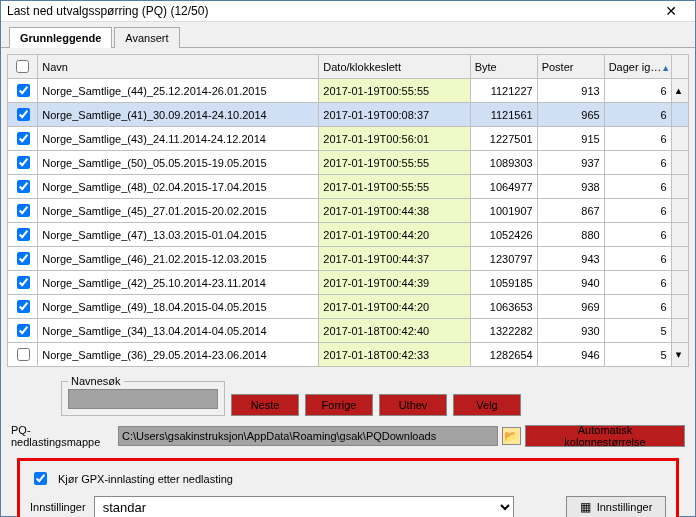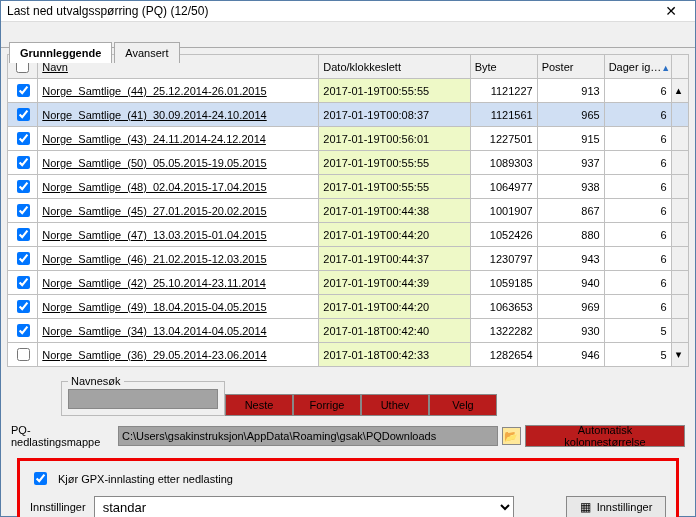--- a/index.html
+++ b/index.html
@@ -38,21 +38,21 @@
   border-bottom: 1px solid #aaa;
 }
 .tab {
   padding: 4px 10px;
   border: 1px solid #aaa;
   border-bottom: none;
   margin-right: 2px;
   background: #f0f0f0;
   font-size: 11px;
   position: relative;
-  top: 16px;
+  top: 1px;
 }
 .tab.active {
   background: #fff;
   font-weight: bold;
 }
 .grid-wrap {
   margin: 6px;
 }
 .grid {
   width: 100%;
@@ -68,35 +68,35 @@
   height: 20px;
   white-space: nowrap;
   overflow: hidden;
 }
 .grid th {
   background: #f0f0f0;
   text-align: left;
   font-weight: normal;
 }
 .col-chk { width: 28px; text-align: center; }
-.col-name { width: 260px; text-decoration: underline; }
+.col-name { width: 260px; }
 .col-date { width: 140px; }
 .col-byte { width: 62px; text-align: right; }
 .col-post { width: 62px; text-align: right; }
 .col-days { width: 62px; text-align: right; }
 .col-sb { width: 16px; background:#f0f0f0; }
 .grid td.col-byte, .grid td.col-post, .grid td.col-days { text-align: right; }
 .grid td.col-date.hl { background: #eef9c7; }
 .grid tr.selected td { background: #d0dff3 !important; }
 .redbox-v { border-left: 4px solid #e00; border-right: 4px solid #e00; }
 .redbox-top { border-top: 4px solid #e00; }
 .redbox-bot { border-bottom: 4px solid #e00; }
 .chkcell input { }
 .searchrow {
-  display: flex; align-items: flex-end; margin: 2px 6px 4px 60px;
+  display: flex; align-items: flex-end; gap: 6px; margin: 2px 6px 4px 60px;
 }
 .txtinput {
   border: 1px solid #888; height: 20px; padding: 1px 3px; font-size:11px; background:#a3a3a3;
 }
 .btn {
   height: 22px; min-width: 68px;
   border: 1px solid #888; background: #b91c1c;
   font-size: 11px; display:inline-flex; align-items:center; justify-content:center;
   padding: 0 12px; gap:4px;
 }

